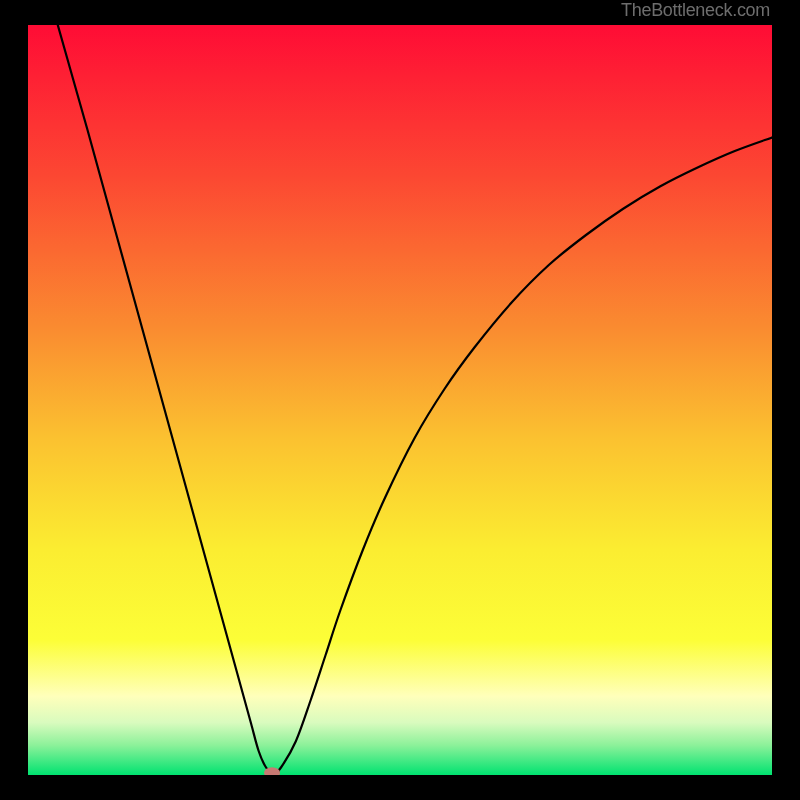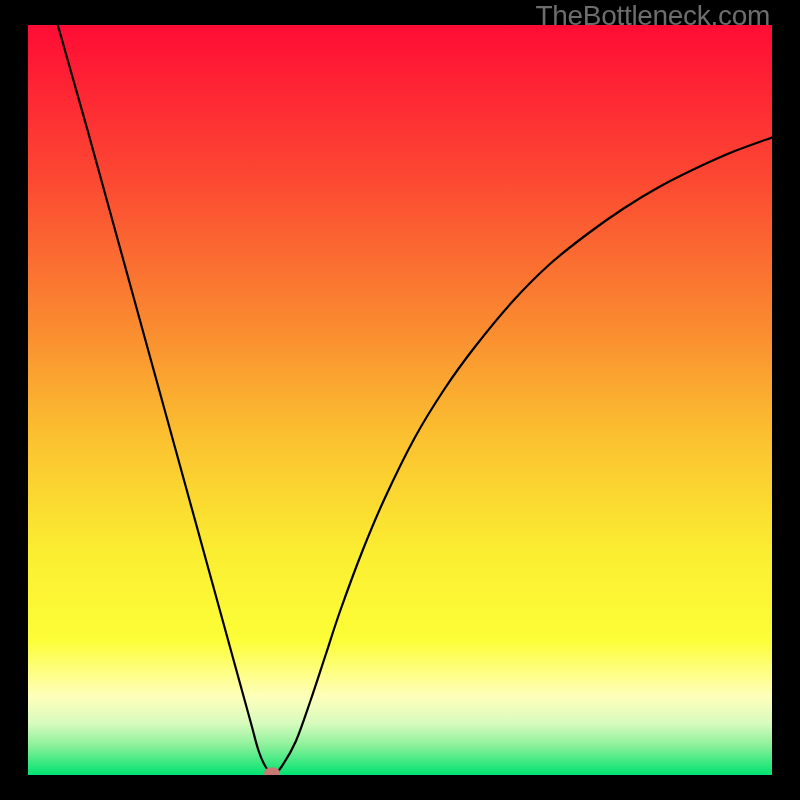--- a/index.html
+++ b/index.html
@@ -17,21 +17,21 @@
     top: 25px;
     width: 744px;
     height: 750px;
     background: #000;
   }
   .watermark {
     position: absolute;
     top: 0px;
     right: 30px;
     color: #6d6d6d;
-    font-size: 28px;
+    font-size: 18px;
     font-weight: 500;
     letter-spacing: -0.3px;
     z-index: 20;
   }
   svg {
     display: block;
   }
 </style>
 </head>
 <body>

